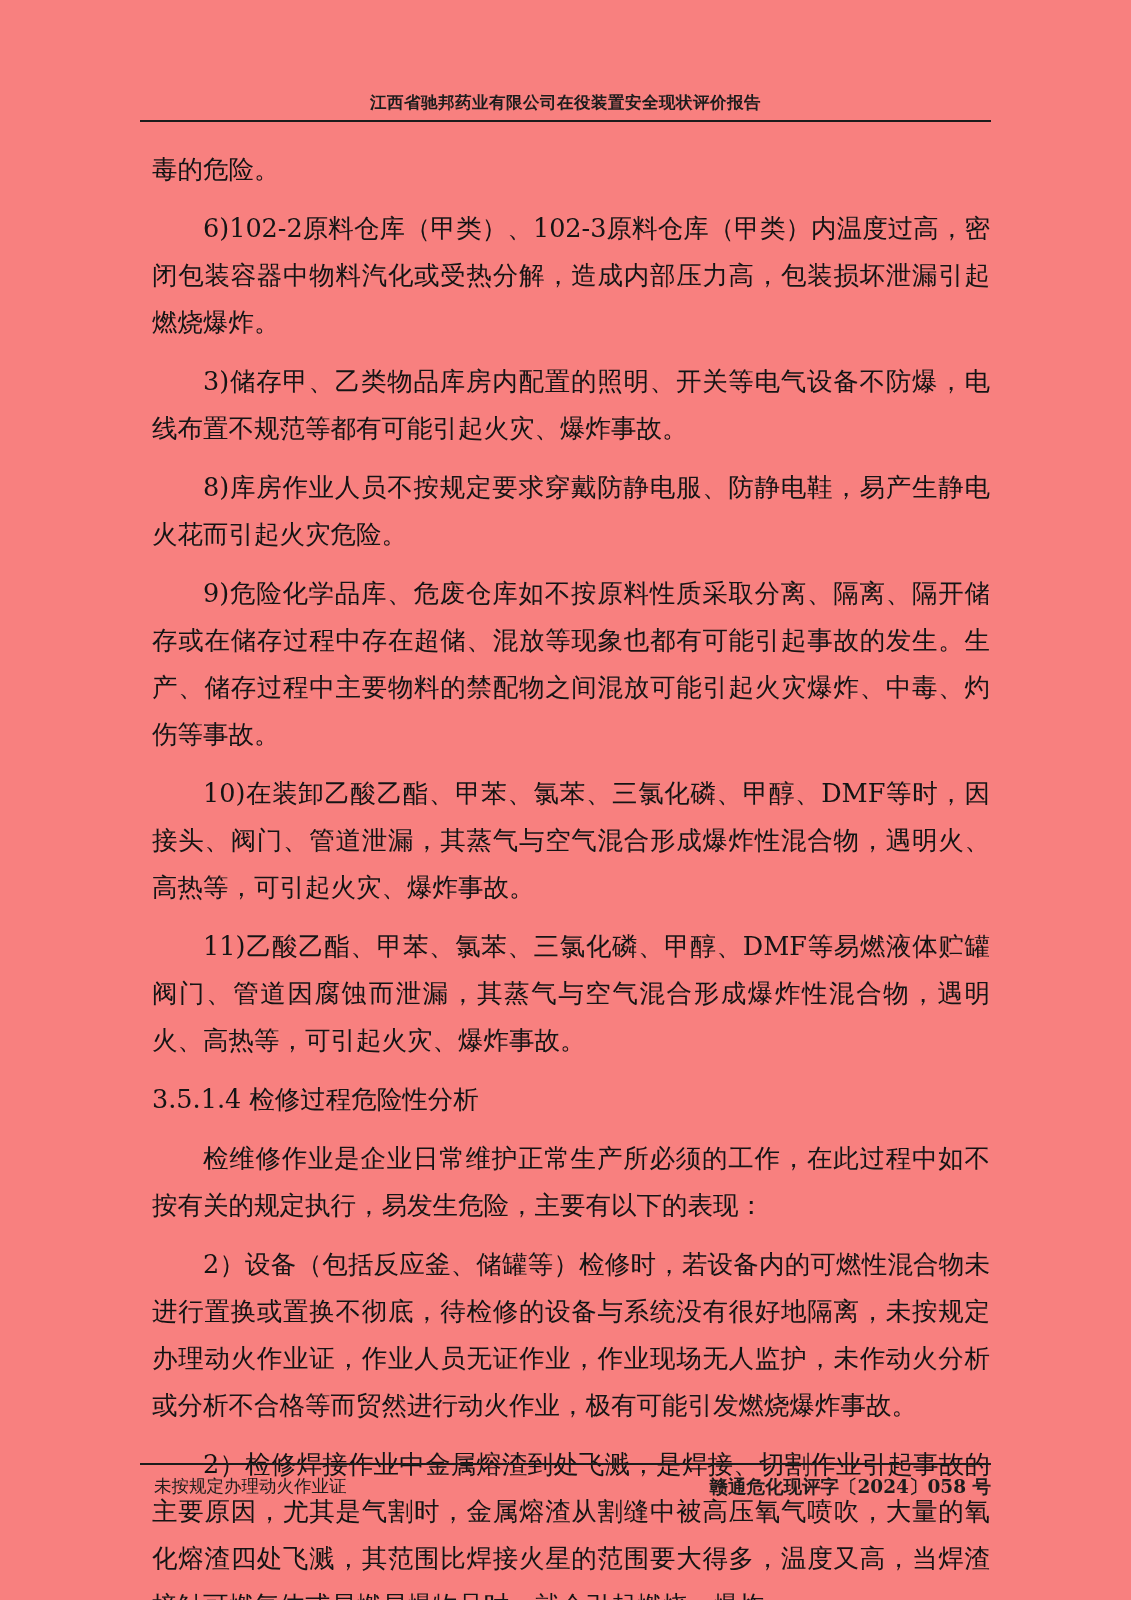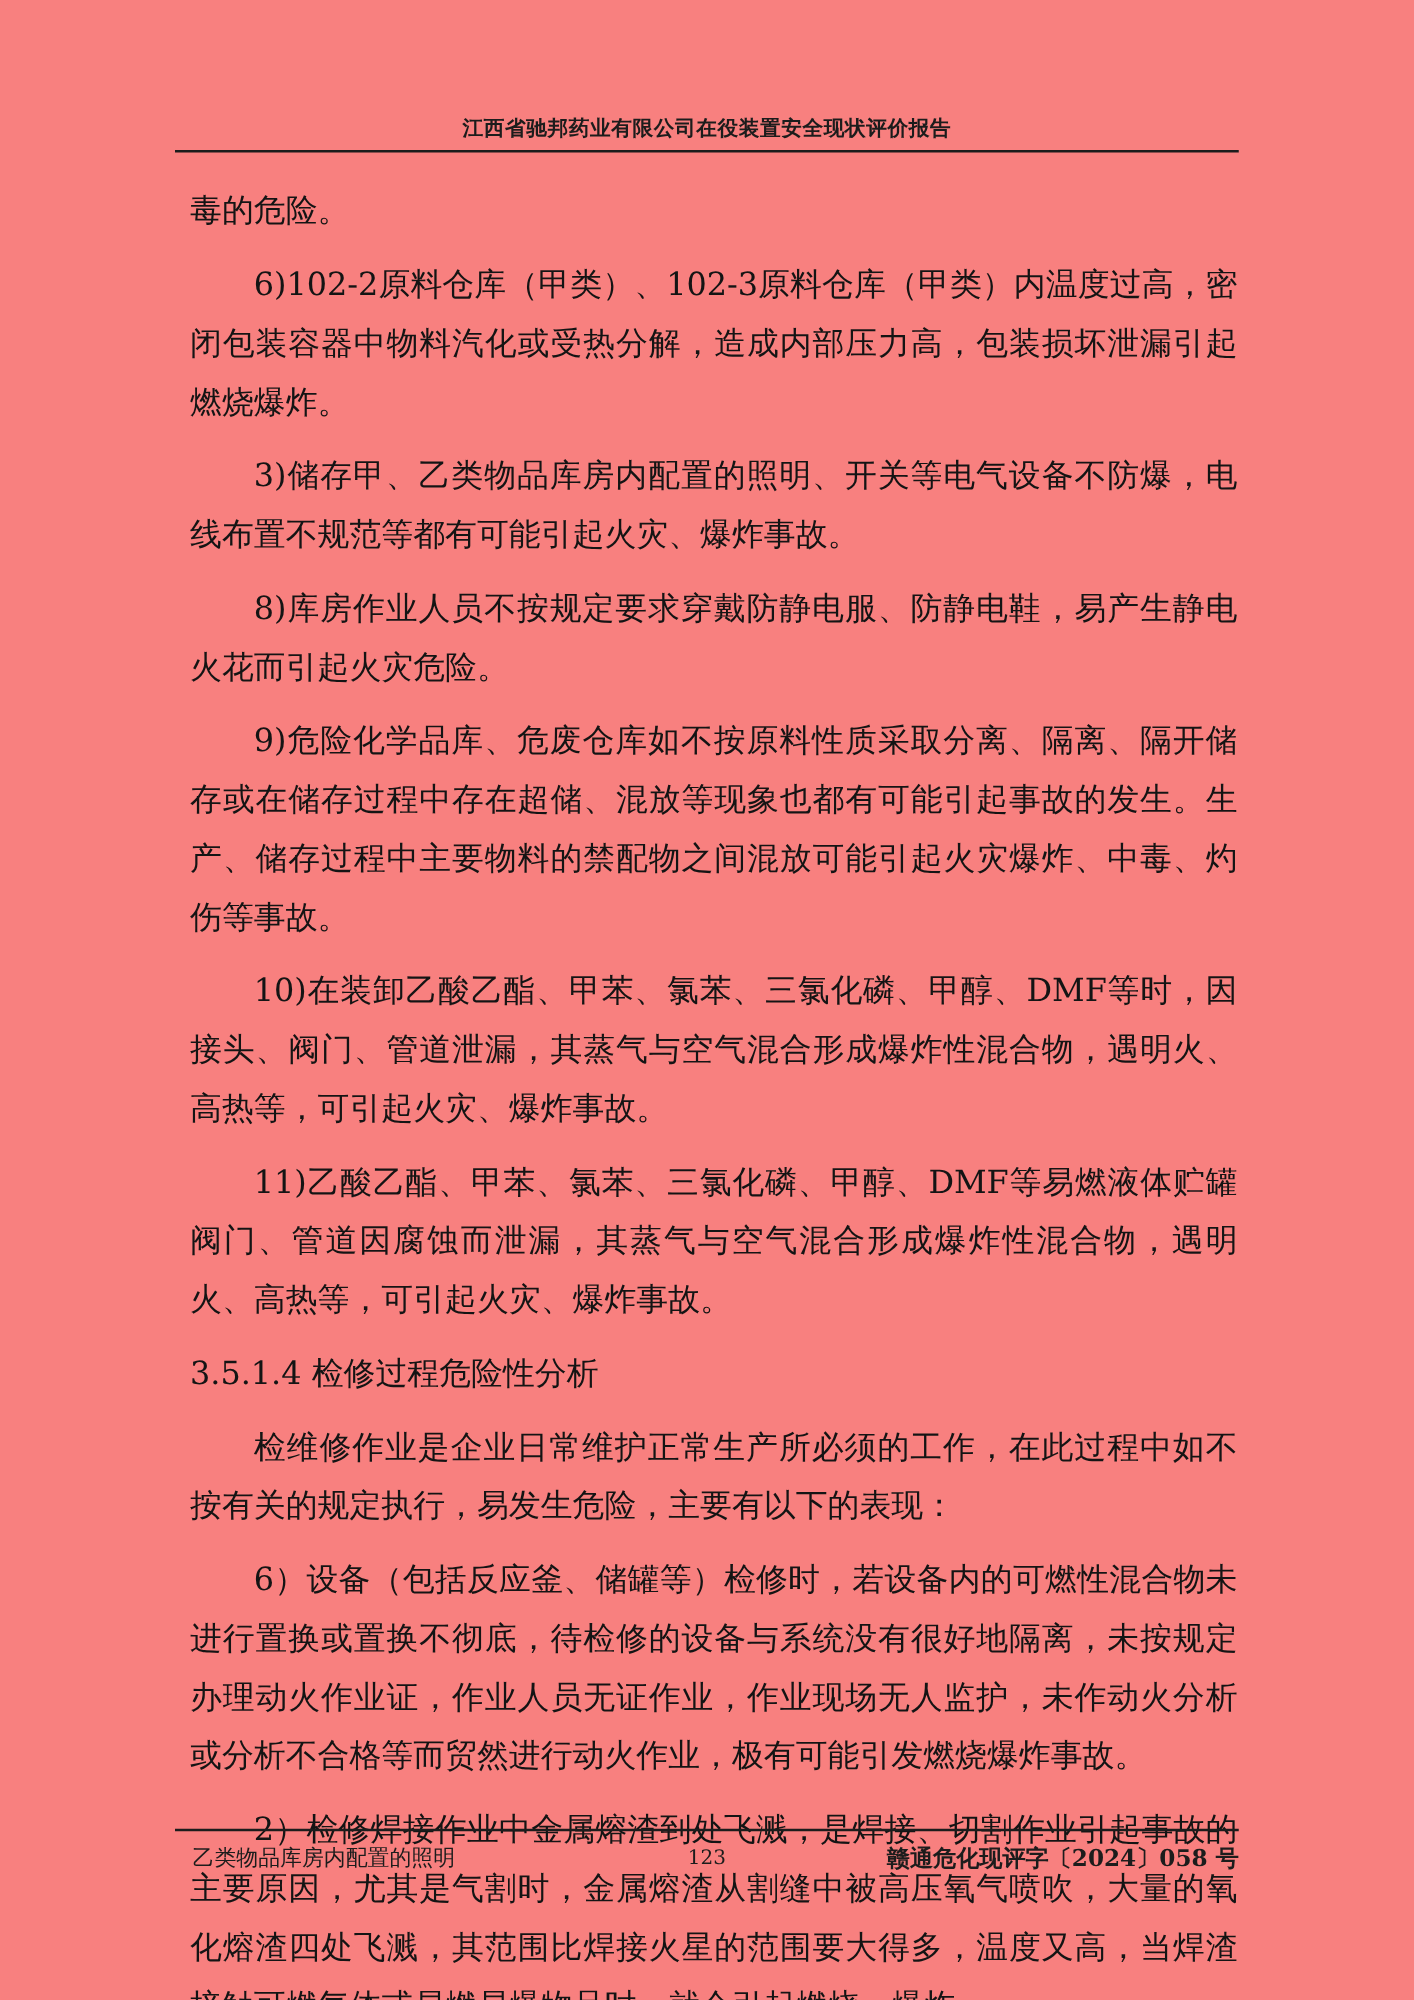--- a/index.html
+++ b/index.html
@@ -112,24 +112,23 @@
   <div class="content">
     <p class="plain">毒的危险。</p>
     <p class="indent">6)102-2原料仓库（甲类）、102-3原料仓库（甲类）内温度过高，密闭包装容器中物料汽化或受热分解，造成内部压力高，包装损坏泄漏引起燃烧爆炸。</p>
     <p class="indent">3)储存甲、乙类物品库房内配置的照明、开关等电气设备不防爆，电线布置不规范等都有可能引起火灾、爆炸事故。</p>
     <p class="indent">8)库房作业人员不按规定要求穿戴防静电服、防静电鞋，易产生静电火花而引起火灾危险。</p>
     <p class="indent">9)危险化学品库、危废仓库如不按原料性质采取分离、隔离、隔开储存或在储存过程中存在超储、混放等现象也都有可能引起事故的发生。生产、储存过程中主要物料的禁配物之间混放可能引起火灾爆炸、中毒、灼伤等事故。</p>
     <p class="indent">10)在装卸乙酸乙酯、甲苯、氯苯、三氯化磷、甲醇、DMF等时，因接头、阀门、管道泄漏，其蒸气与空气混合形成爆炸性混合物，遇明火、高热等，可引起火灾、爆炸事故。</p>
     <p class="indent">11)乙酸乙酯、甲苯、氯苯、三氯化磷、甲醇、DMF等易燃液体贮罐阀门、管道因腐蚀而泄漏，其蒸气与空气混合形成爆炸性混合物，遇明火、高热等，可引起火灾、爆炸事故。</p>
     <p class="heading">3.5.1.4 检修过程危险性分析</p>
     <p class="indent">检维修作业是企业日常维护正常生产所必须的工作，在此过程中如不按有关的规定执行，易发生危险，主要有以下的表现：</p>
-    <p class="indent">6）设备（包括反应釜、储罐等）检修时，若设备内的可燃性混合物未进行置换或置换不彻底，待检修的设备与系统没有很好地隔离，未按规定办理动火作业证，作业人员无证作业，作业现场无人监护，未作动火分析或分析不合格等而贸然进行动火作业，极有可能引发燃烧爆炸事故。</p>
+    <p class="indent">2）设备（包括反应釜、储罐等）检修时，若设备内的可燃性混合物未进行置换或置换不彻底，待检修的设备与系统没有很好地隔离，未按规定办理动火作业证，作业人员无证作业，作业现场无人监护，未作动火分析或分析不合格等而贸然进行动火作业，极有可能引发燃烧爆炸事故。</p>
     <p class="indent">2）检修焊接作业中金属熔渣到处飞溅，是焊接、切割作业引起事故的主要原因，尤其是气割时，金属熔渣从割缝中被高压氧气喷吹，大量的氧化熔渣四处飞溅，其范围比焊接火星的范围要大得多，温度又高，当焊渣接触可燃气体或易燃易爆物品时，就会引起燃烧、爆炸。</p>
   </div>
 
   <div class="footer-rule"></div>
   <div class="footer">
-    <span class="footer-left">乙类物品库房内配置的照明</span>
-    <span class="footer-center">123</span>
+    <span class="footer-left">未按规定办理动火作业证</span>
     <span class="footer-right">赣通危化现评字〔2024〕058 号</span>
   </div>
 
 </div>
 
 </body></html>

